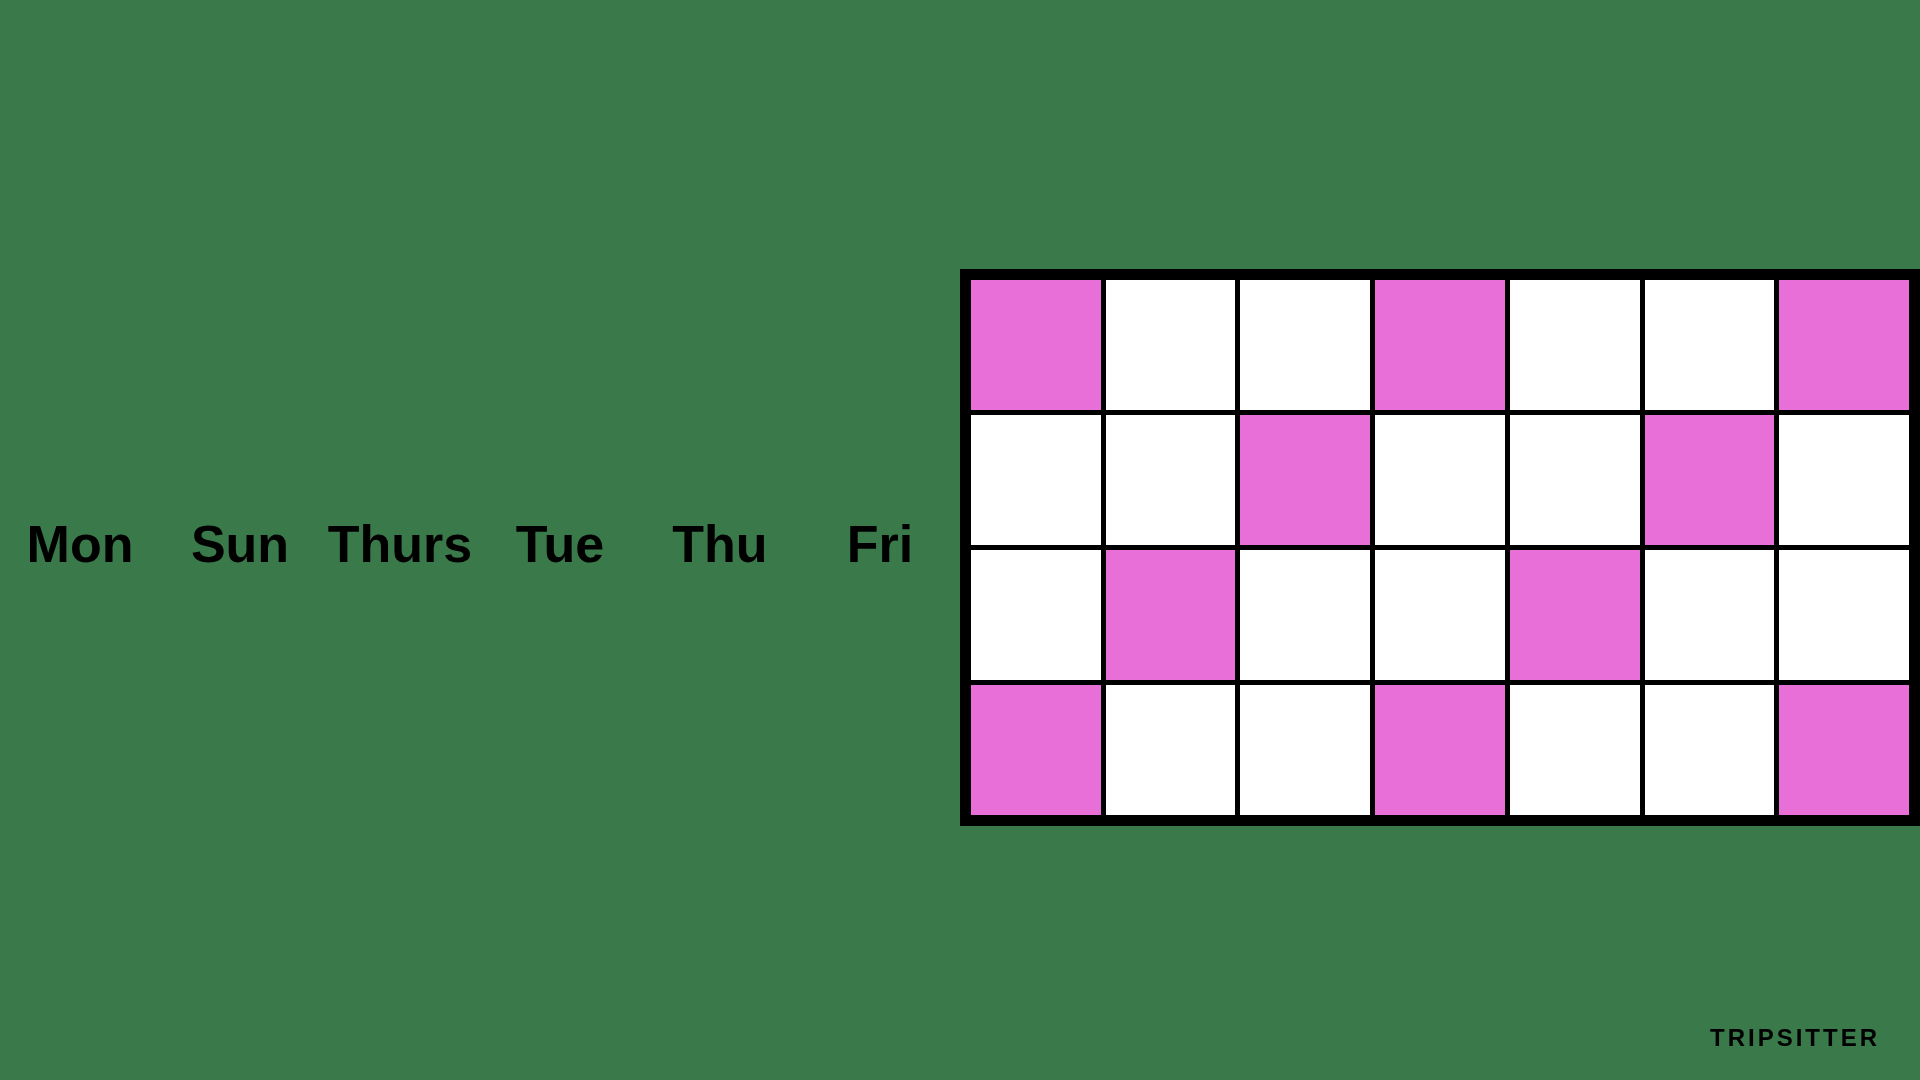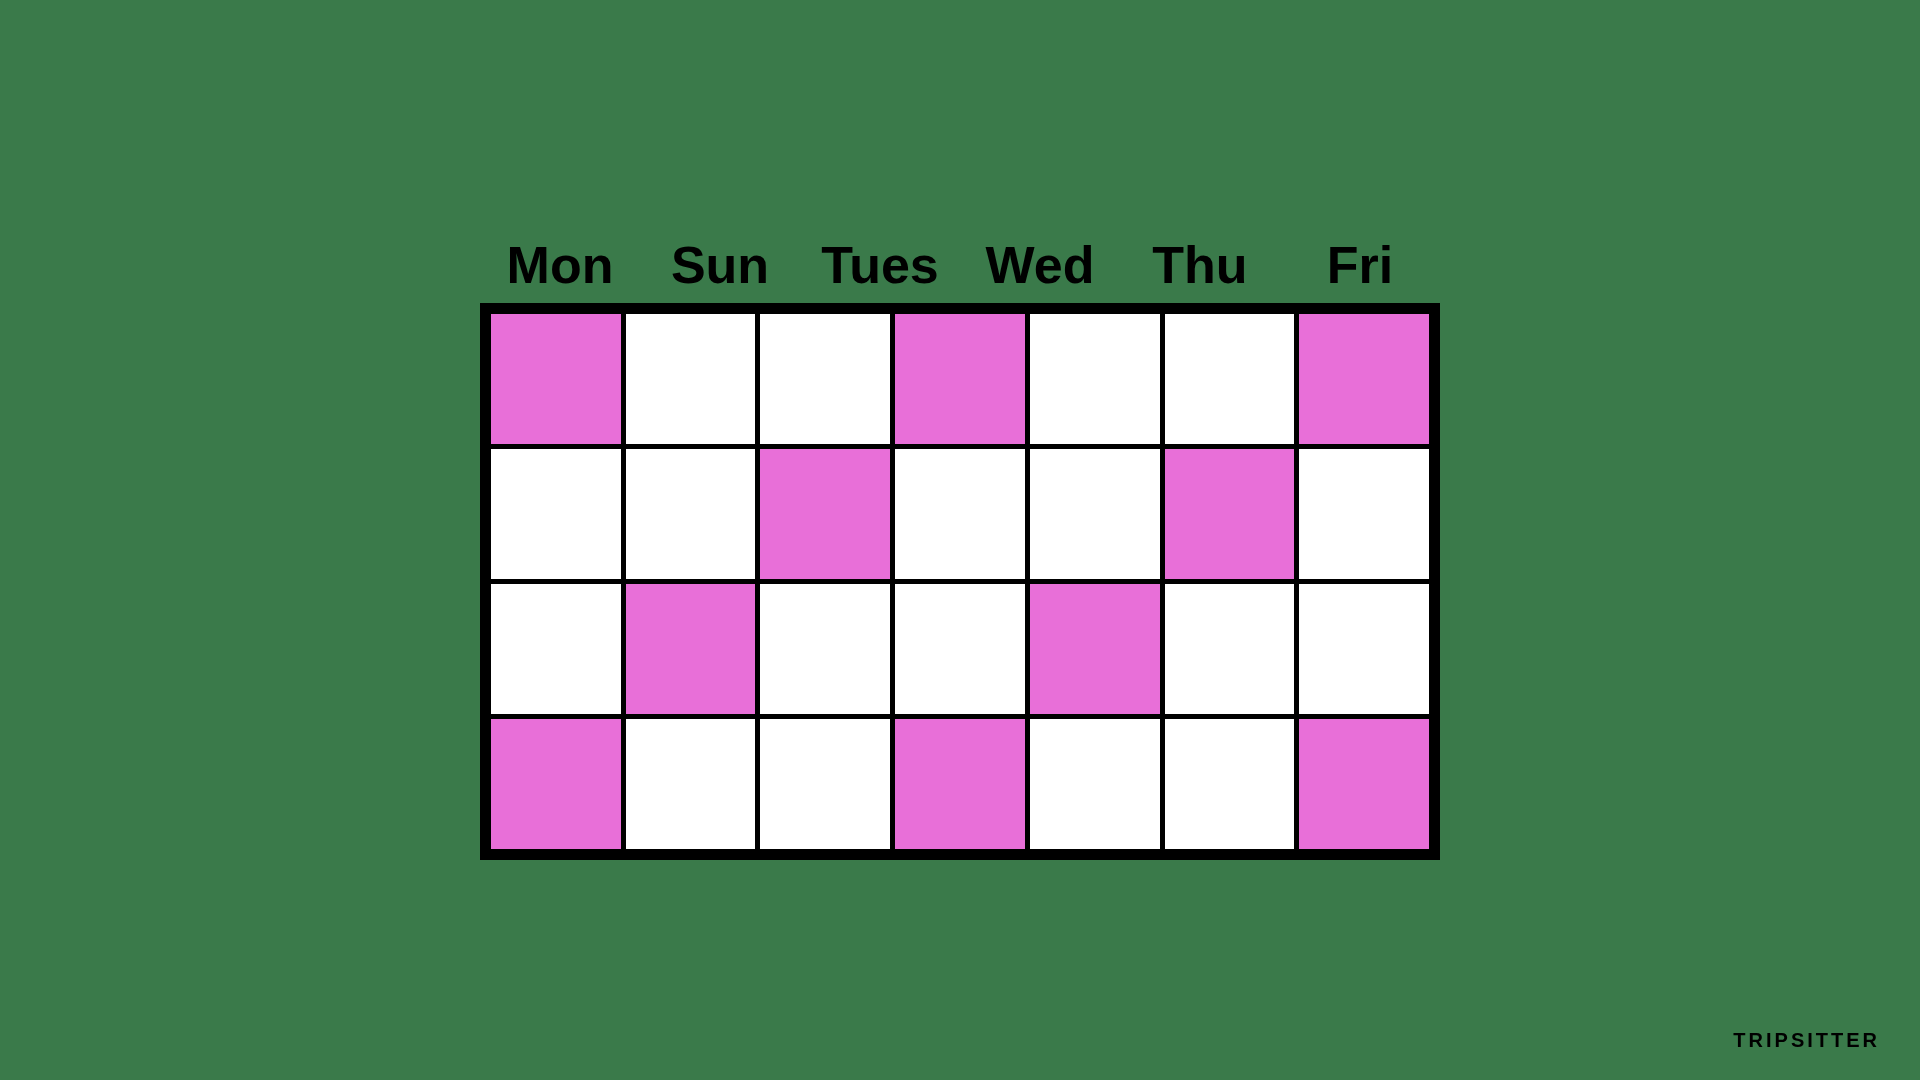--- a/index.html
+++ b/index.html
@@ -15,21 +15,21 @@
       display: flex;
       flex-direction: column;
       align-items: center;
       justify-content: center;
       font-family: 'Arial Black', Arial, sans-serif;
       overflow: hidden;
     }
 
     .calendar-wrapper {
       display: flex;
-      flex-direction: column;
+      flex-direction: row;
       align-items: center;
       margin-top: 15px;
     }
 
     .header-row {
       display: flex;
       width: 960px;
       margin-bottom: 0;
     }
 
@@ -65,37 +65,37 @@
     }
 
     .grid-cell.pink {
       background-color: #e86fd8;
     }
 
     .brand-label {
       position: fixed;
       bottom: 28px;
       right: 40px;
-      font-size: 20px;
+      font-size: 24px;
       font-weight: 900;
       color: #000;
       letter-spacing: 3px;
       font-family: 'Arial Black', Arial, sans-serif;
     }
   </style>
 </head>
 <body>
 
 <div class="calendar-wrapper">
   <div class="header-row">
 
   <div class="header-cell">Mon</div>
       <div class="header-cell">Sun</div>
-      <div class="header-cell">Tues</div>
-      <div class="header-cell">Wed</div>
+      <div class="header-cell">Thurs</div>
+      <div class="header-cell">Tue</div>
       <div class="header-cell">Thu</div>
       <div class="header-cell">Fri</div>
     </div>
   <div class="grid-container">
 
   <div class="grid-row">
         <div class="grid-cell pink"></div>
         <div class="grid-cell"></div>
         <div class="grid-cell"></div>
         <div class="grid-cell pink"></div>

